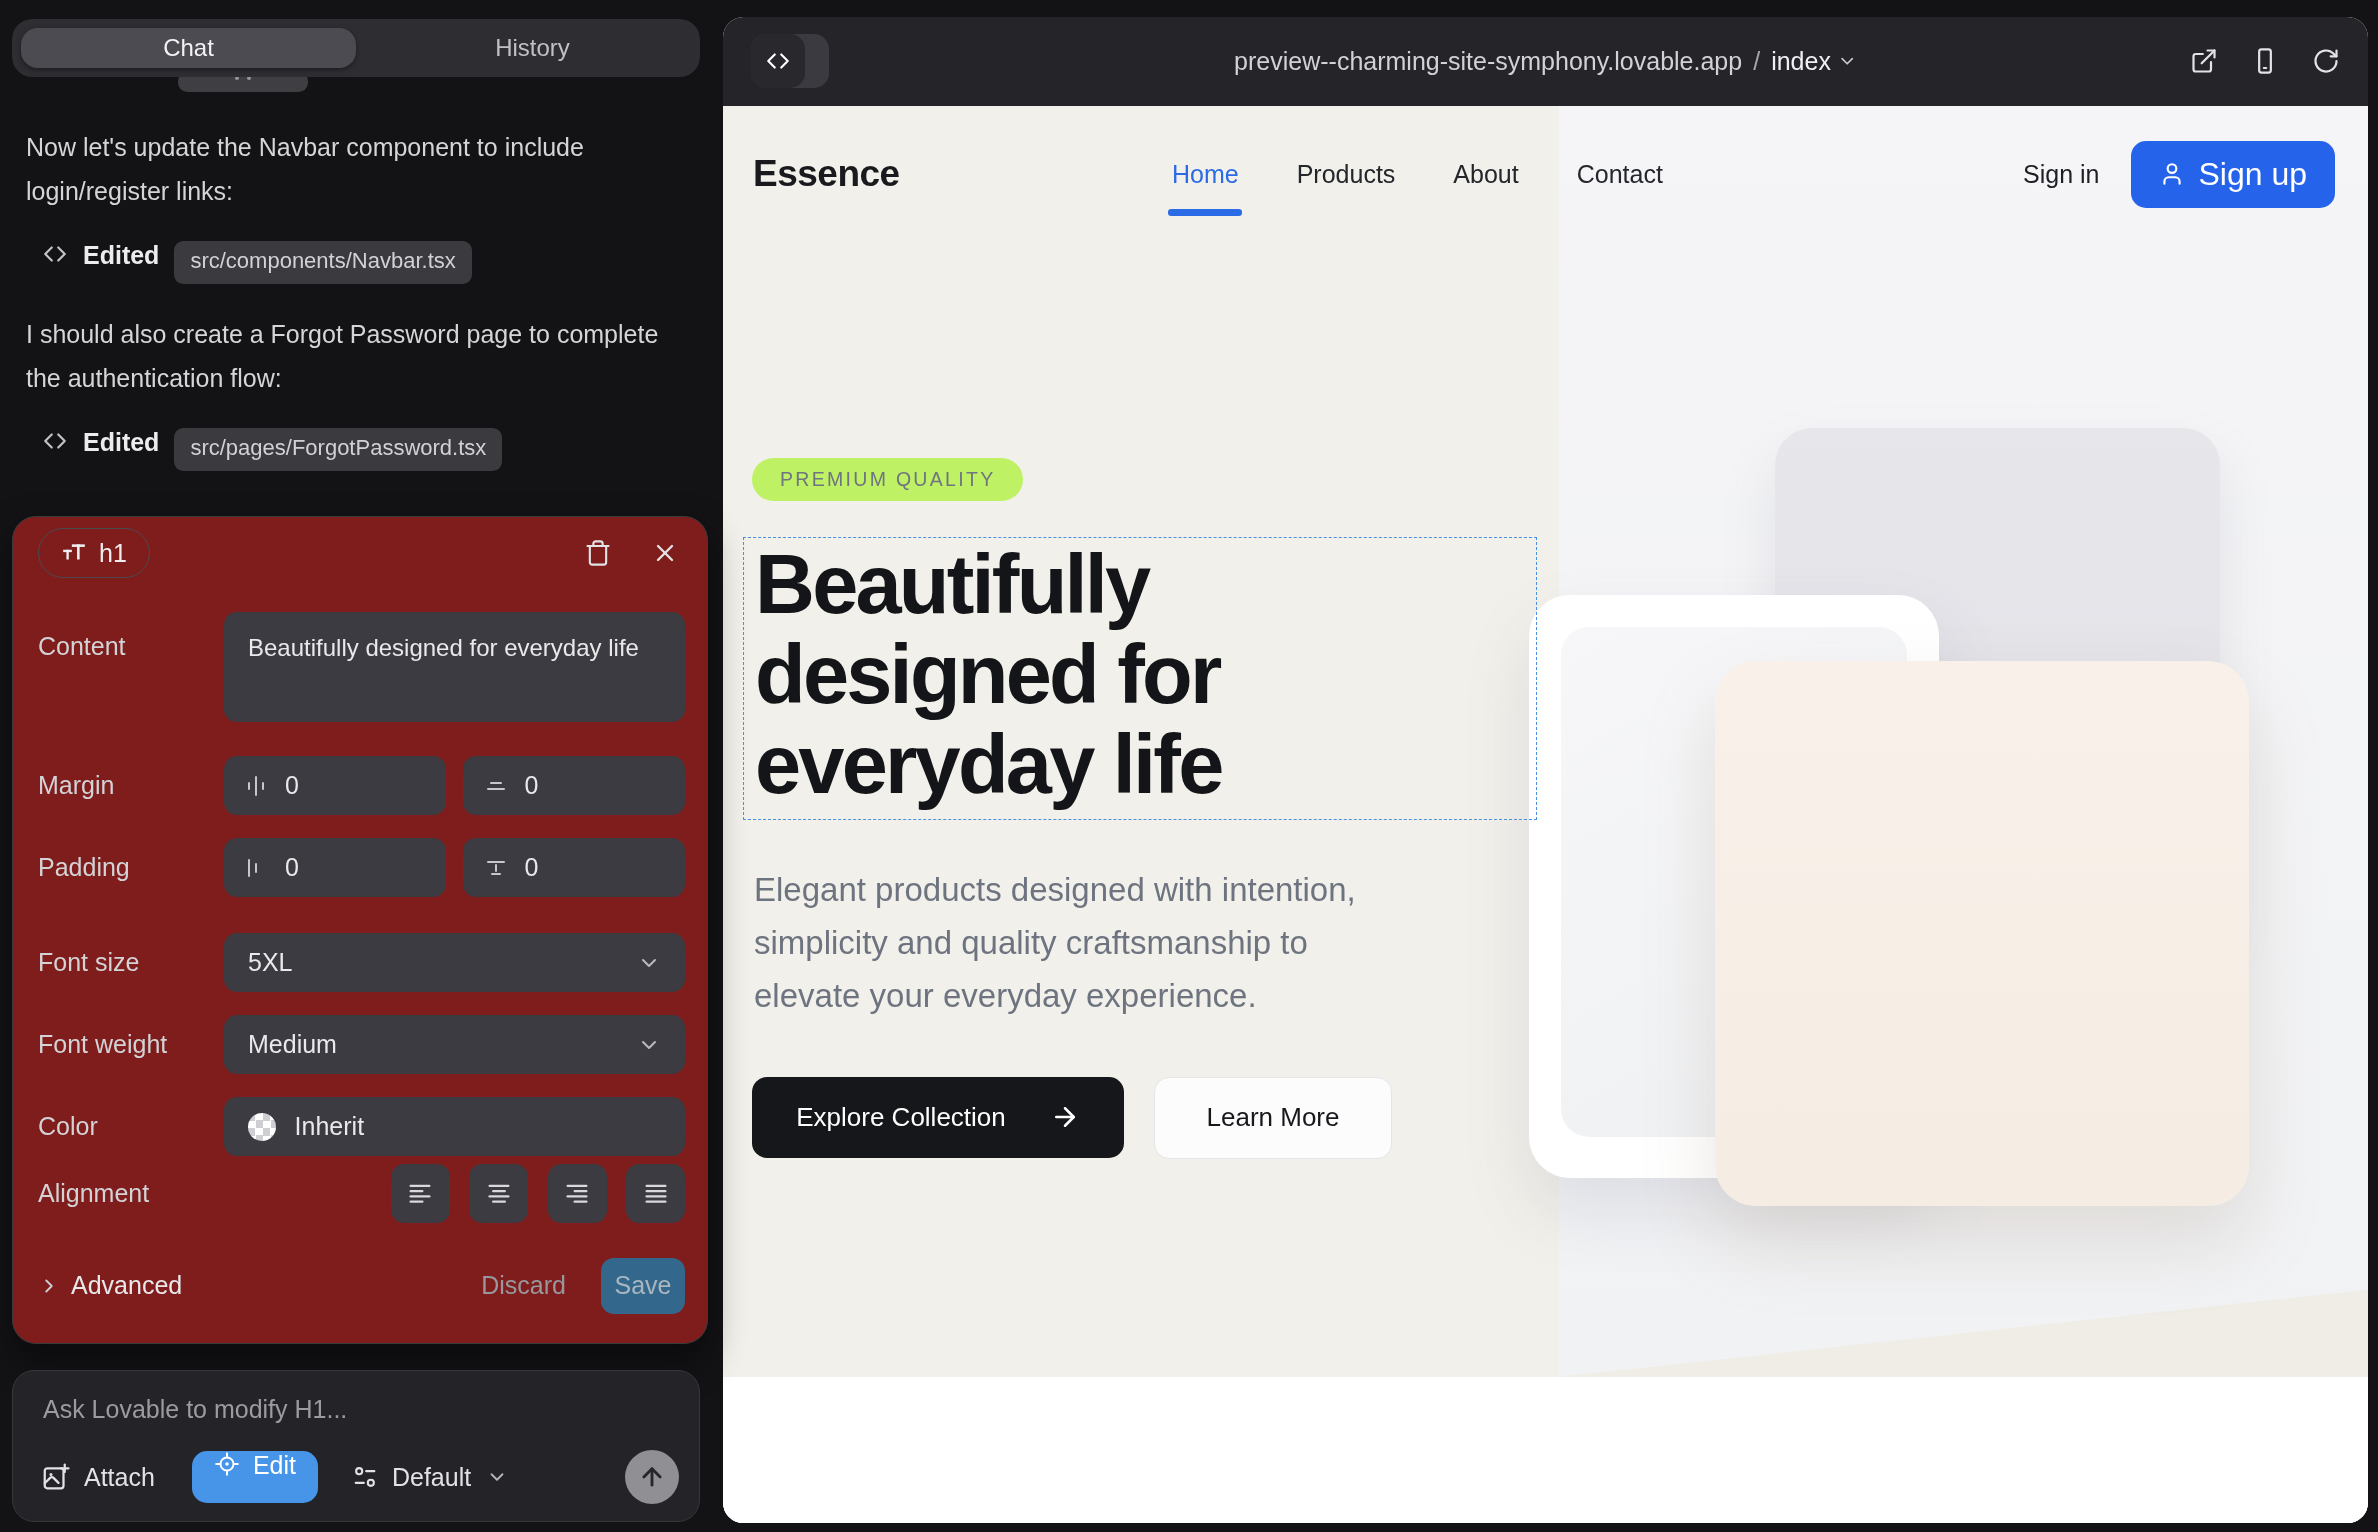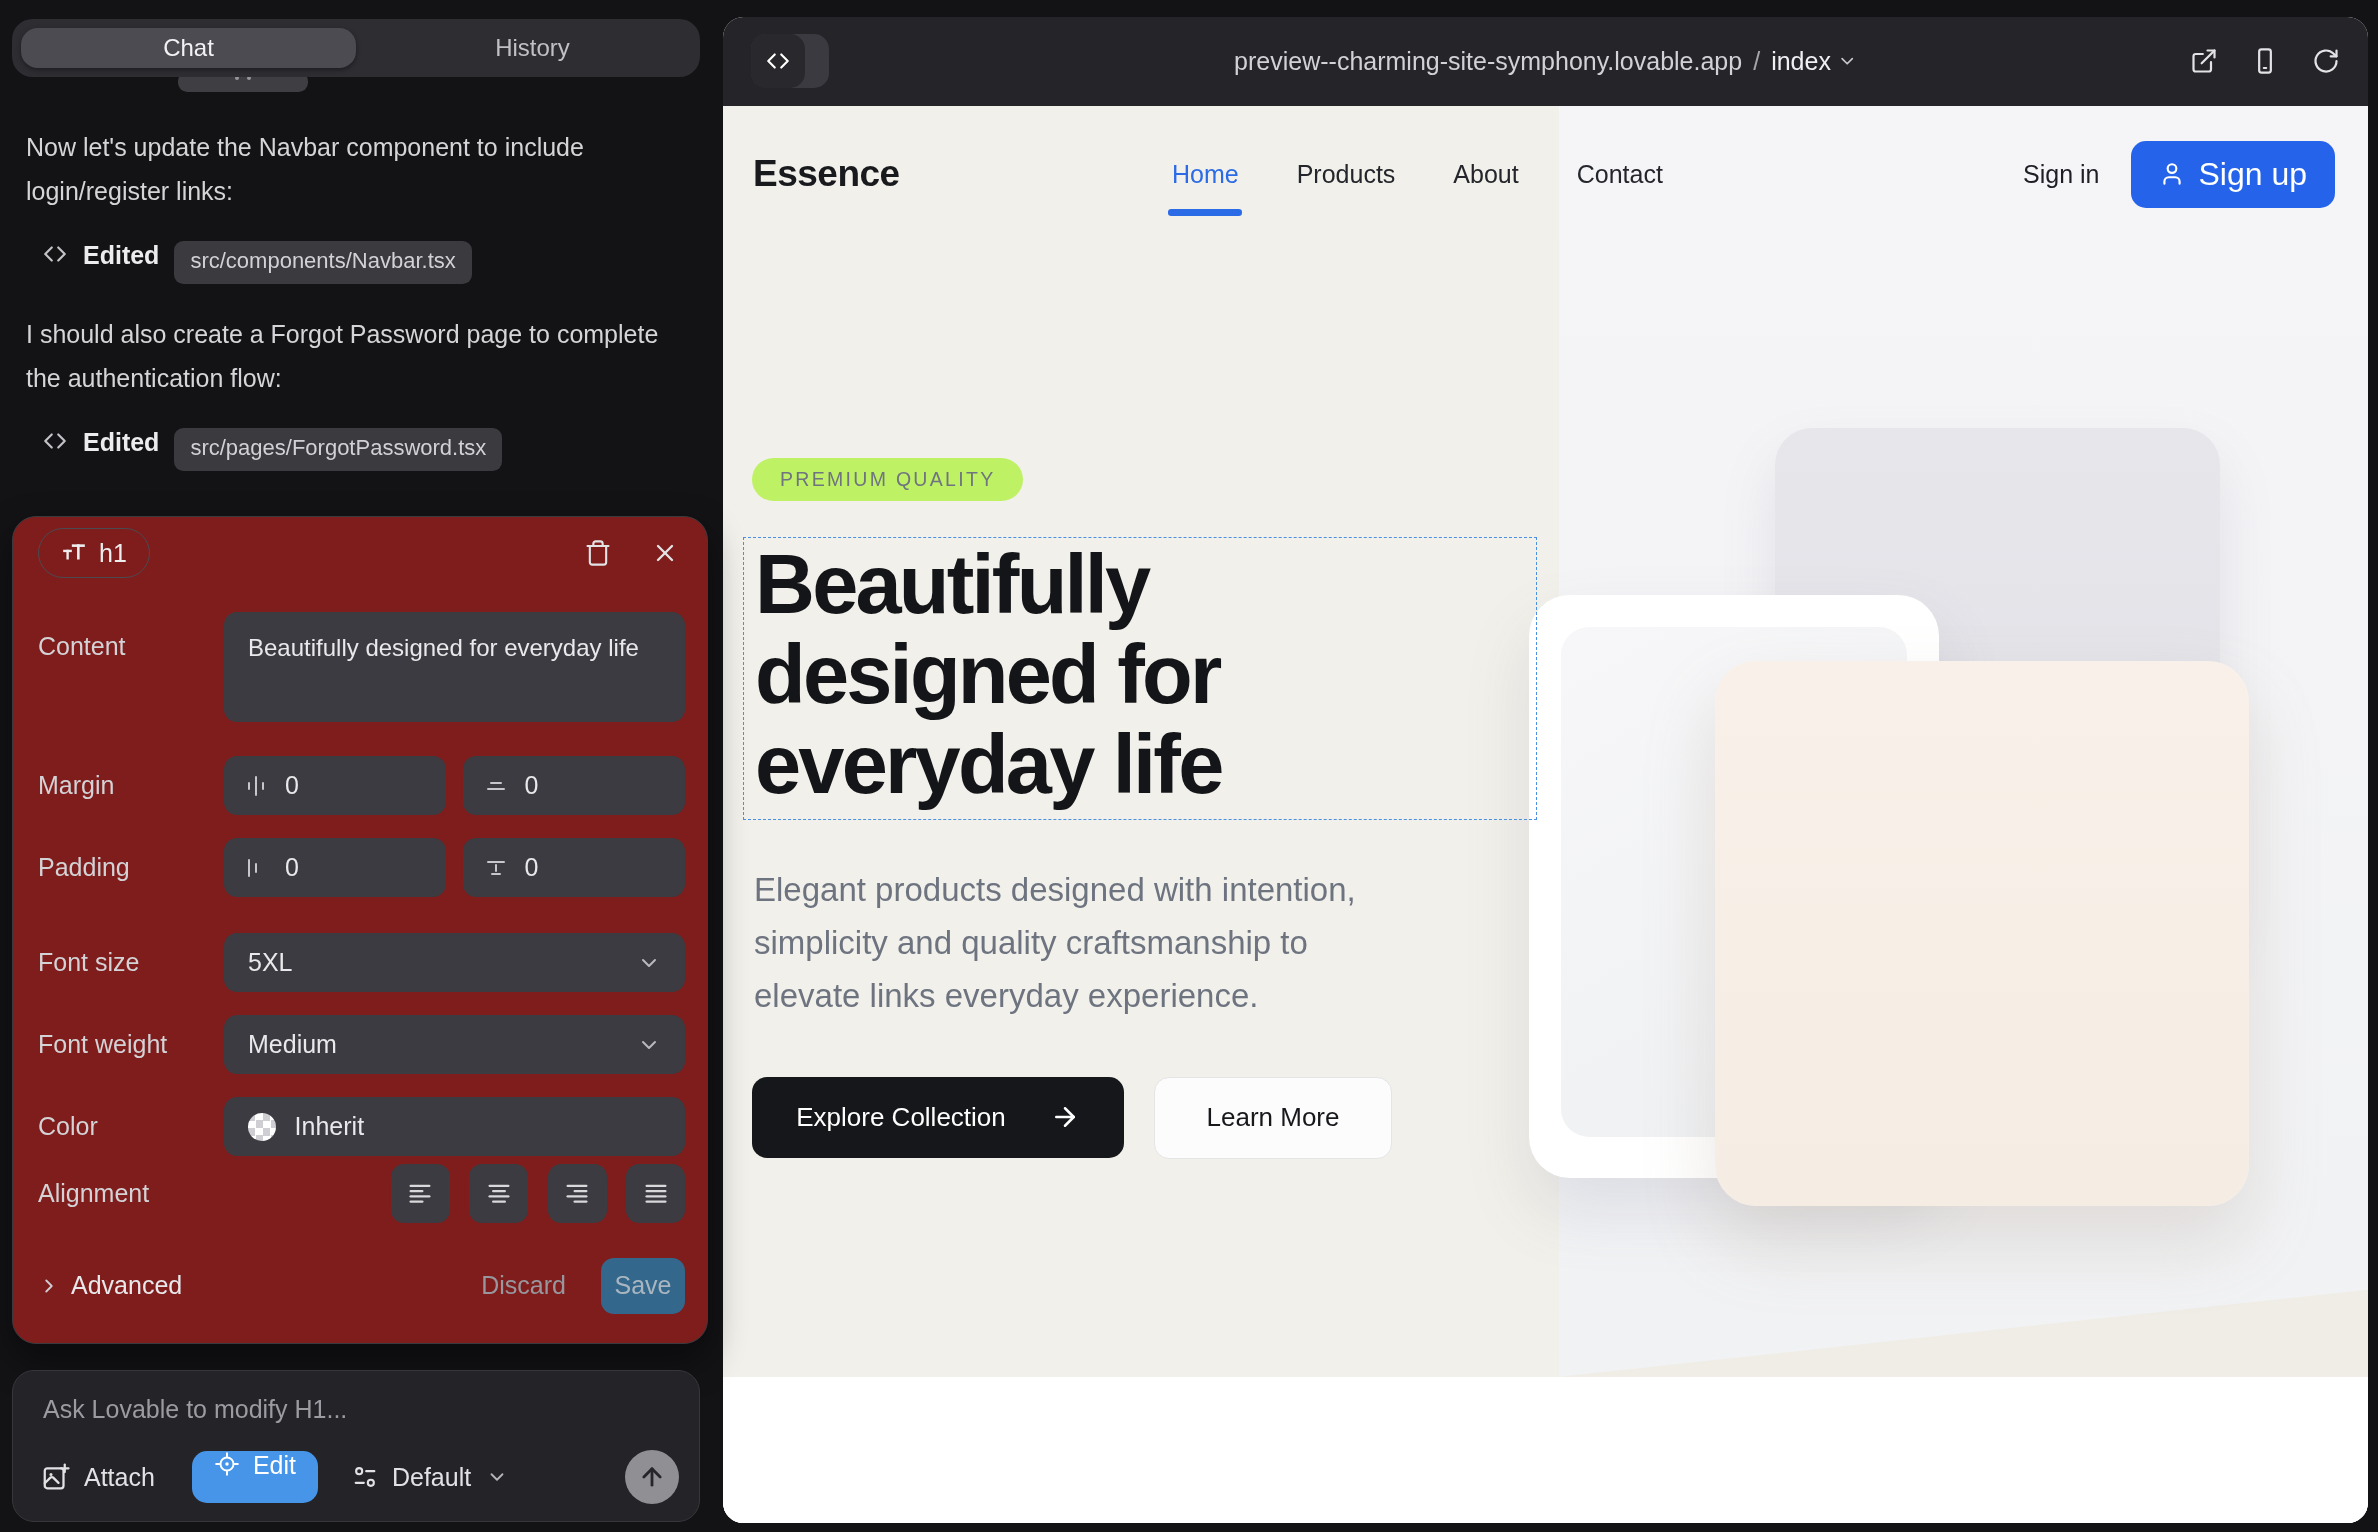--- a/index.html
+++ b/index.html
@@ -466,21 +466,21 @@
 
       <h1 class="hero-title">
         <span>Beautifully</span>
         <span>designed for</span>
         <span>everyday life</span>
       </h1>
 
       <p class="hero-desc">
         <span>Elegant products designed with intention,</span>
         <span>simplicity and quality craftsmanship to</span>
-        <span>elevate links everyday experience.</span>
+        <span>elevate your everyday experience.</span>
       </p>
 
       <div class="hero-ctas">
         <button class="cta-primary">
           <span>Explore Collection</span>
           <span>
             <svg width="30" height="30" viewBox="0 0 24 24" fill="none" stroke="currentColor" stroke-width="2" stroke-linecap="round" stroke-linejoin="round">
                 <path d="M5 12h14"></path>
                 <path d="m12 5 7 7-7 7"></path>
               </svg>

